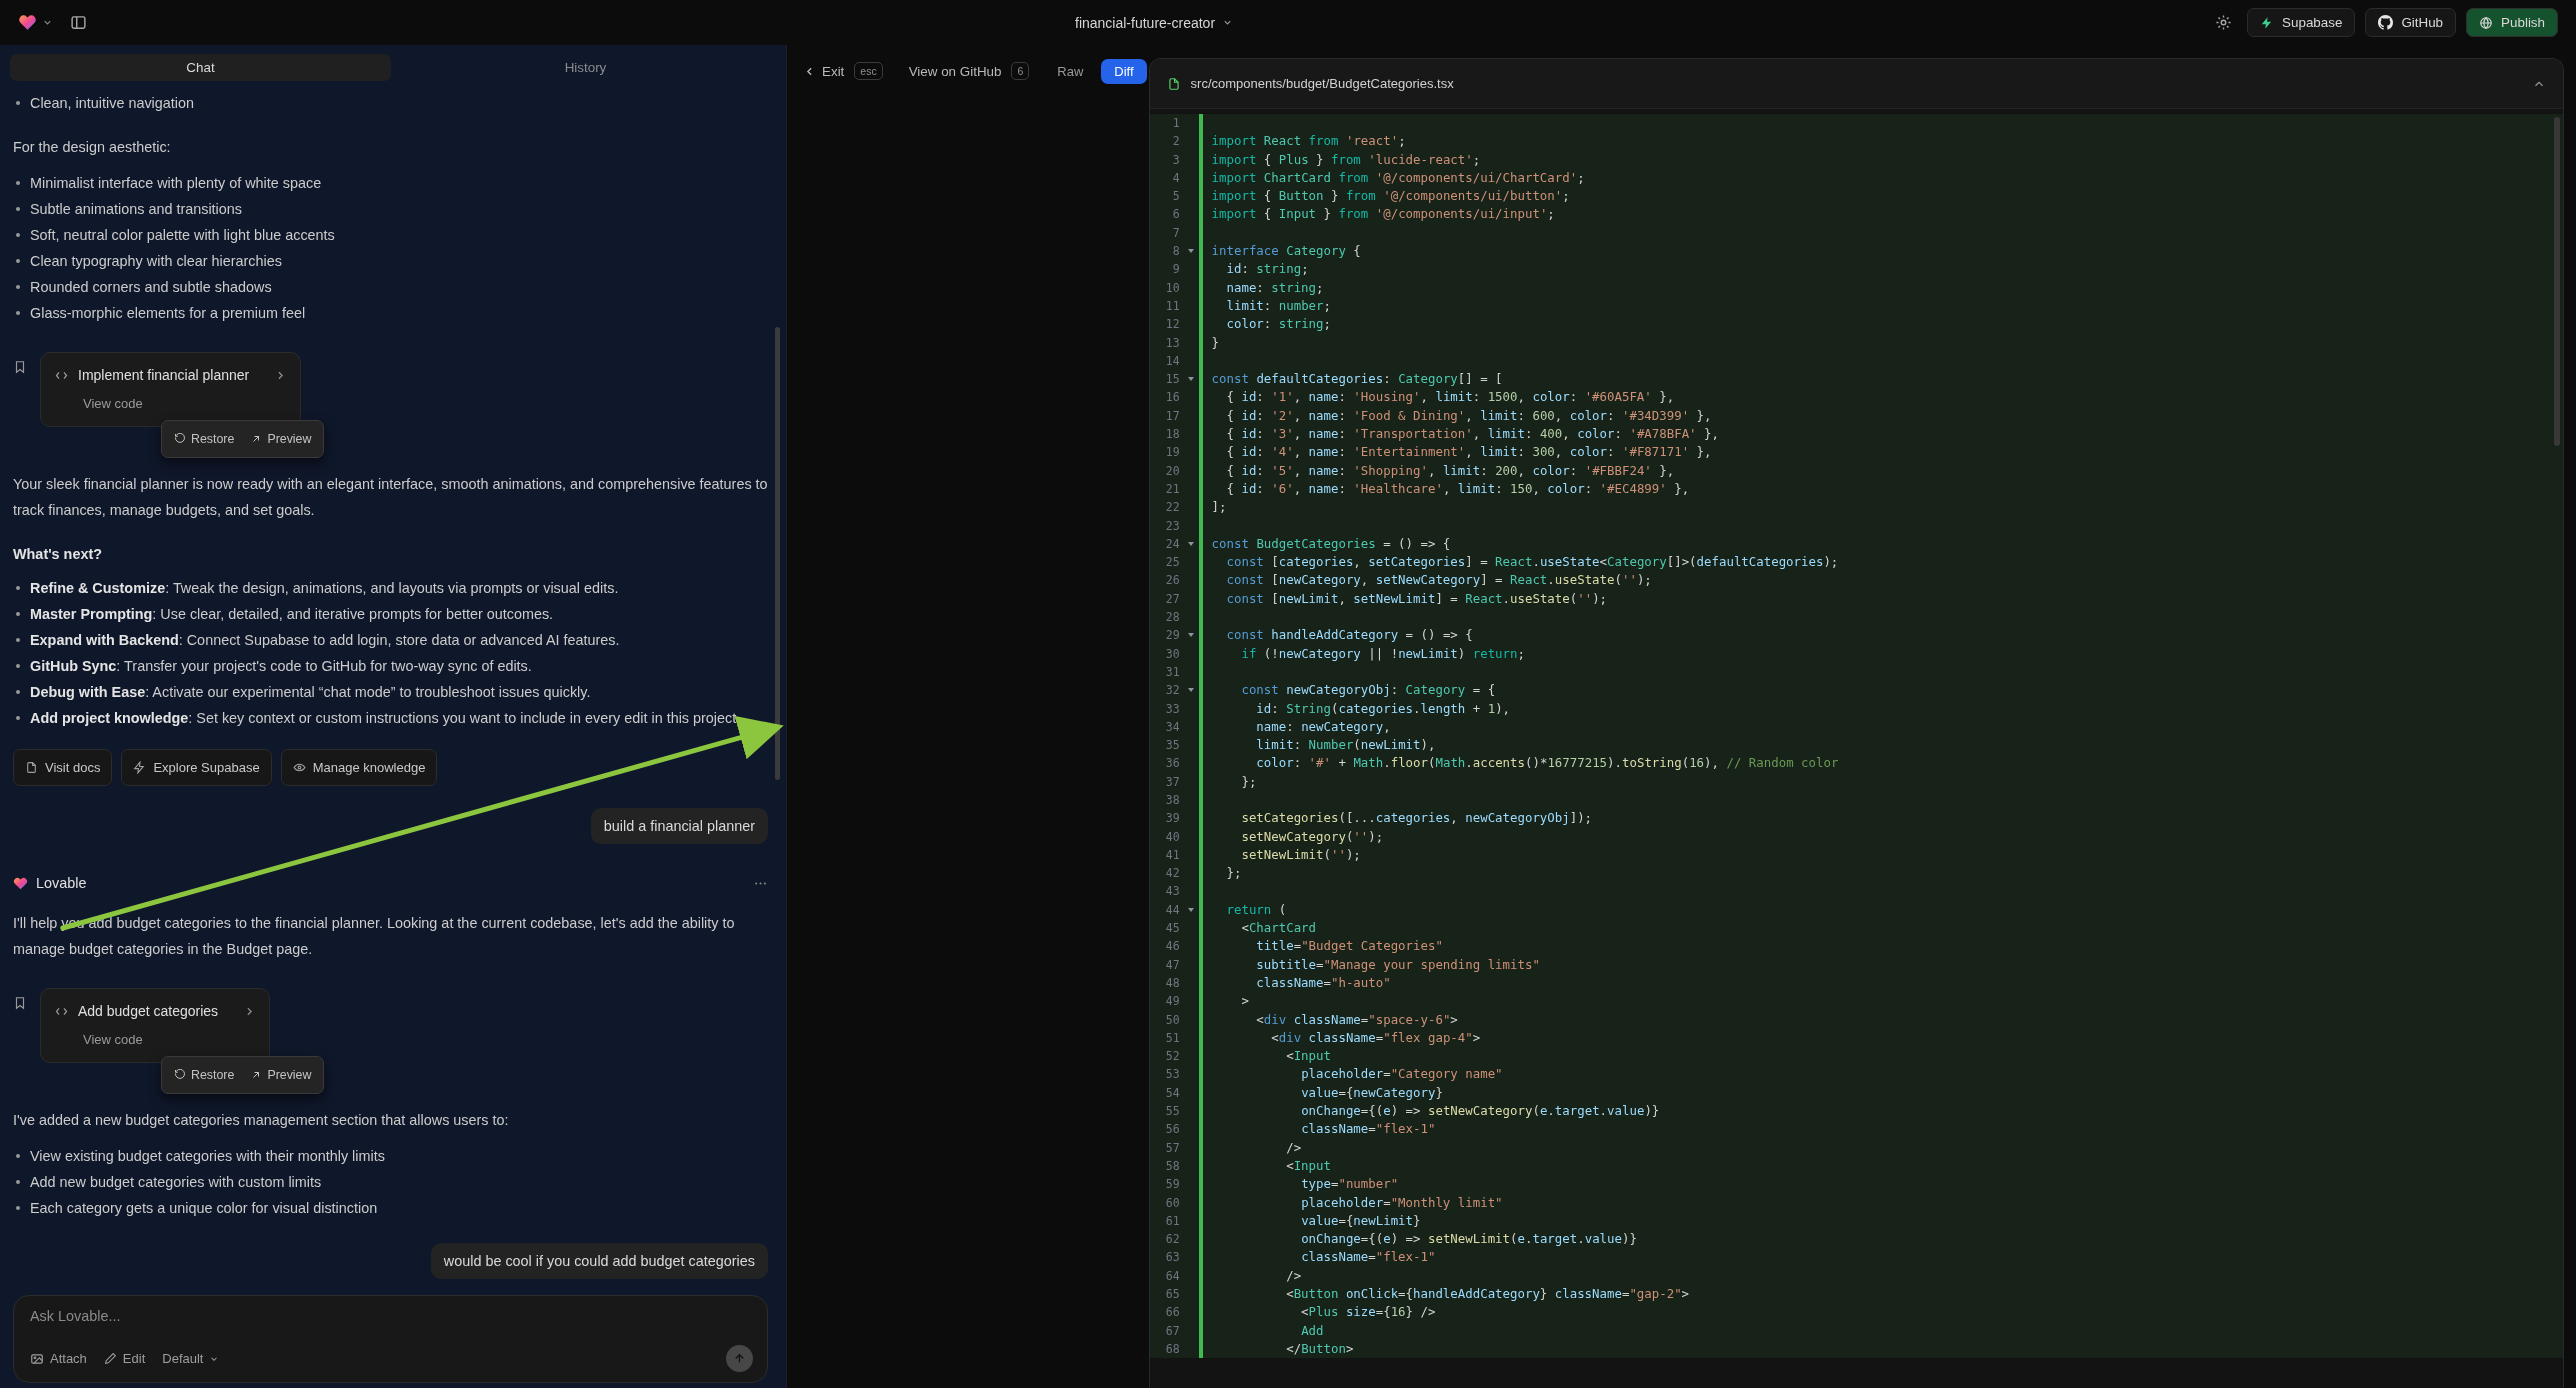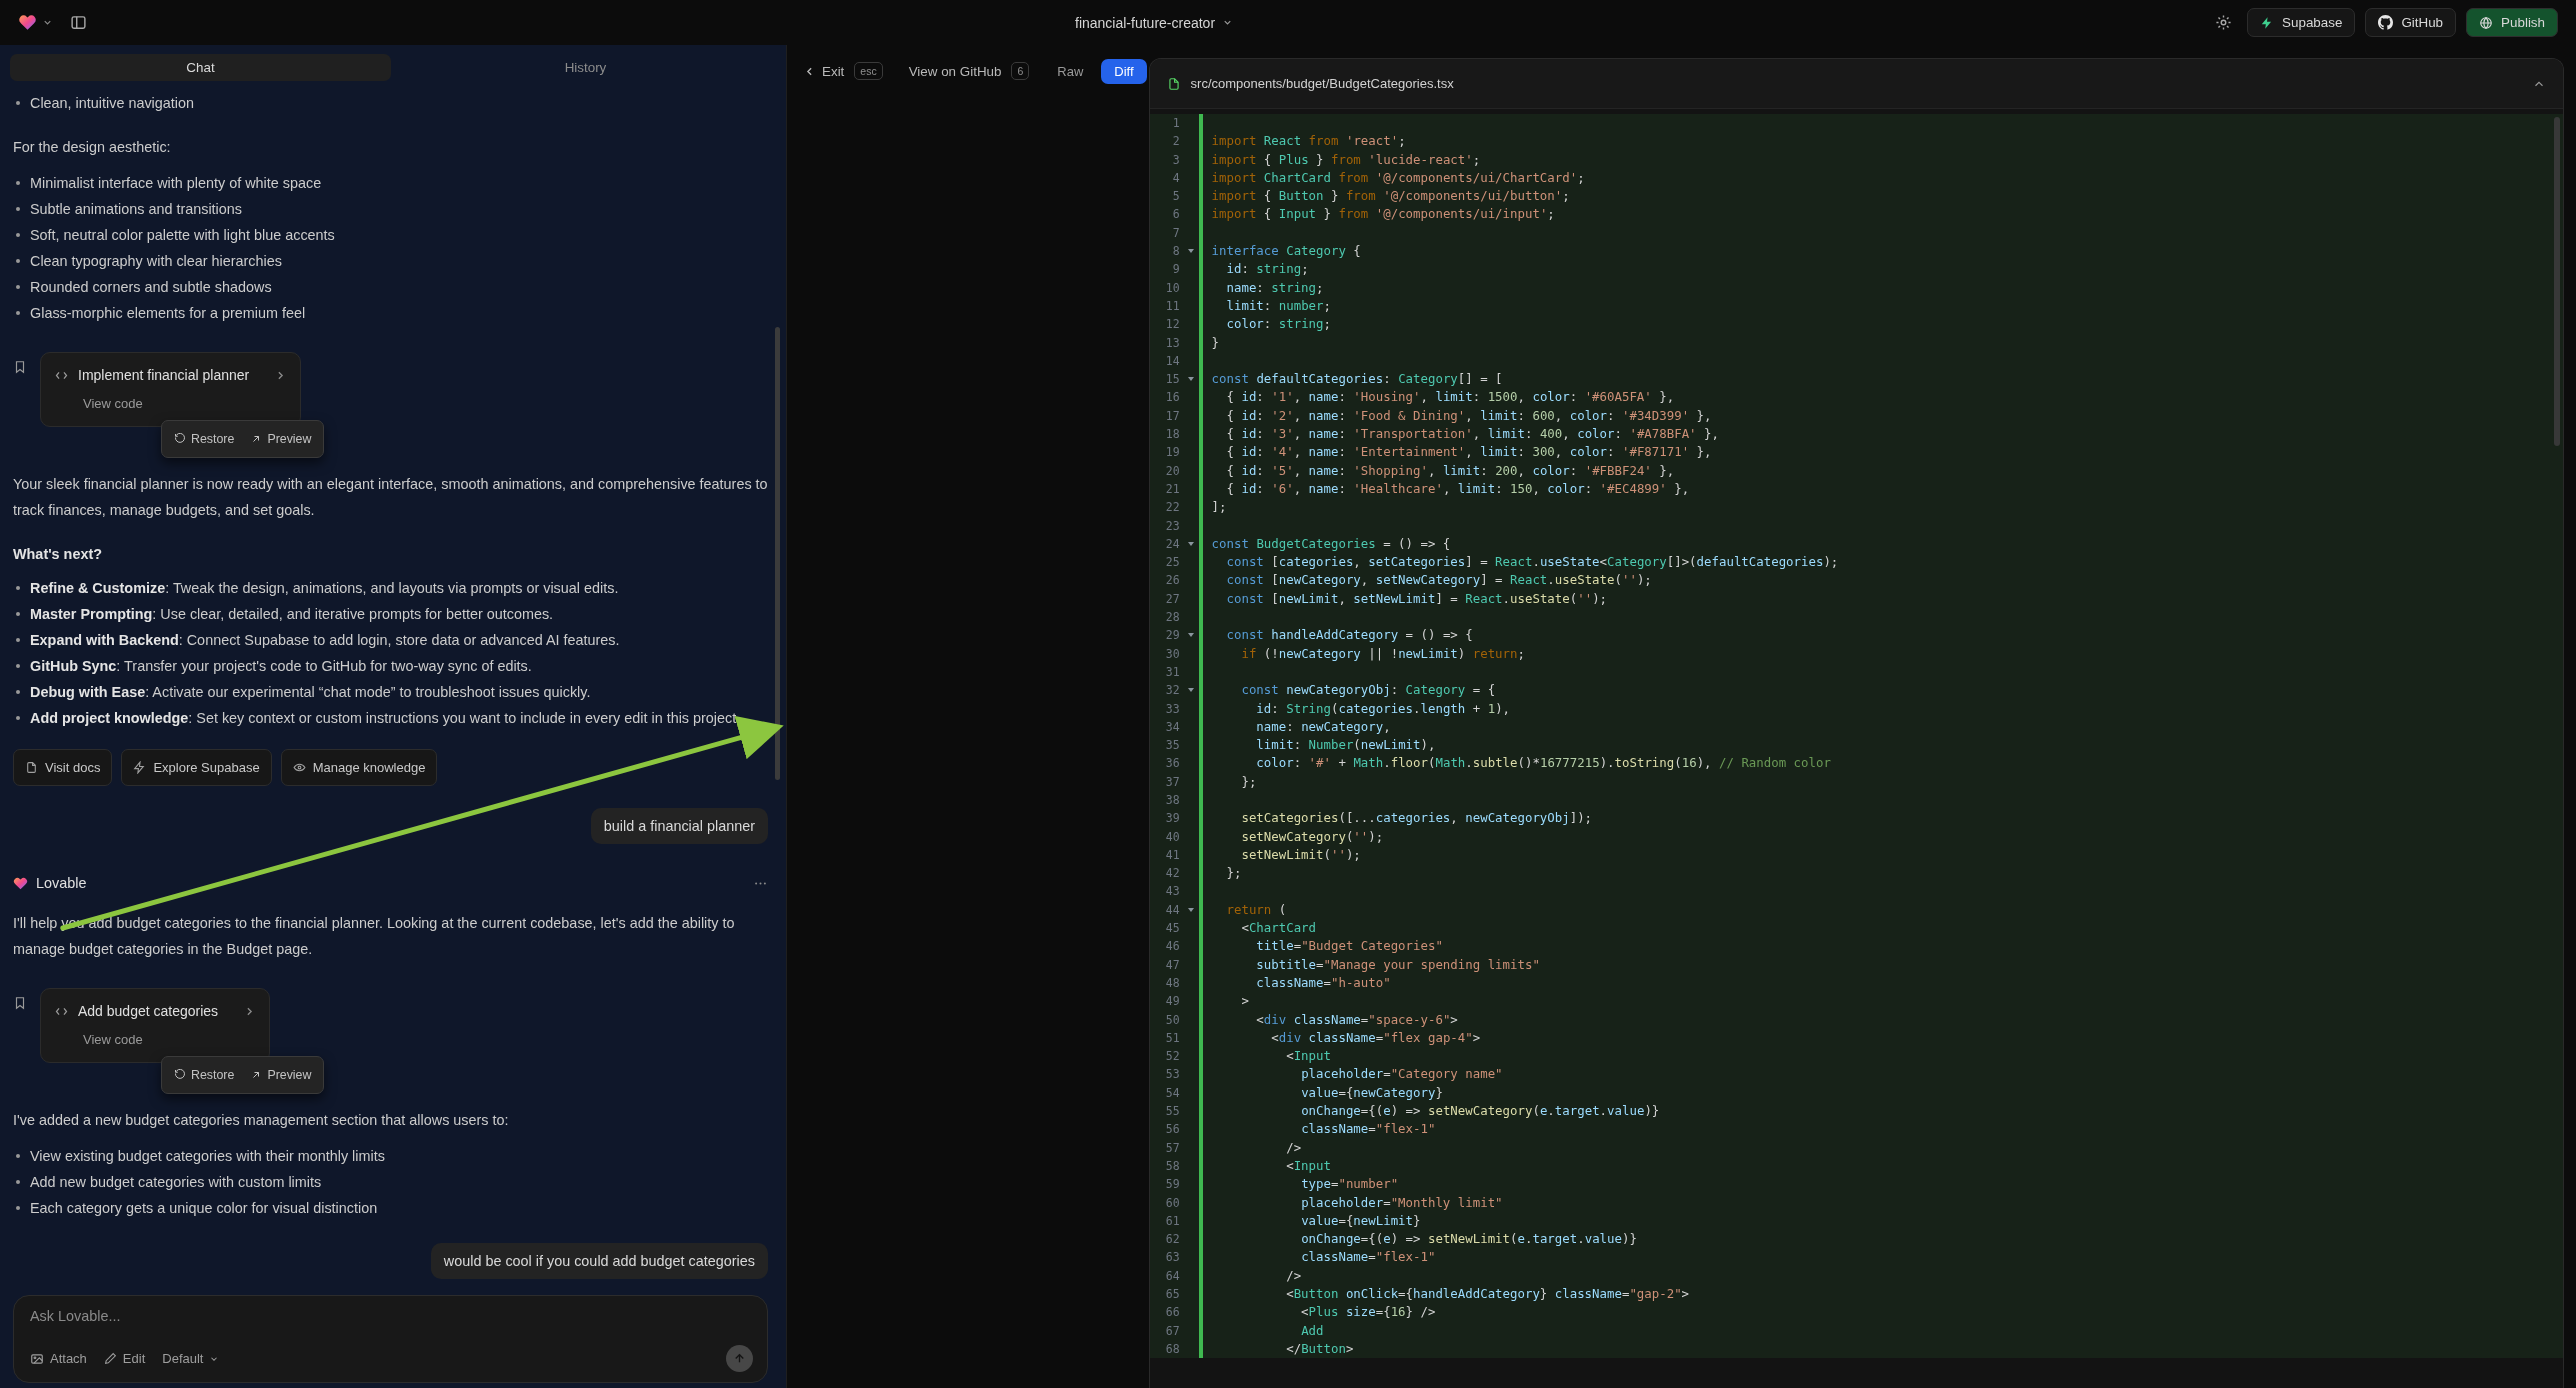--- a/index.html
+++ b/index.html
@@ -95,21 +95,21 @@
   .code-area{flex:1;min-height:0;overflow:hidden;position:relative;background:#131313;font-family:"DejaVu Sans Mono","Liberation Mono",monospace;font-size:12.4px;padding-top:5px;}
   .code-line{display:flex;align-items:stretch;height:18.3px;line-height:18.3px;background:rgba(63,185,80,0.09);}
   .ln{flex:0 0 34px;text-align:right;color:#6E7681;font-size:11.5px;padding-right:4px;user-select:none;}
   .fold{flex:0 0 15px;display:flex;align-items:center;justify-content:center;}
   .fold .tri{width:0;height:0;border-left:3.5px solid transparent;border-right:3.5px solid transparent;border-top:4.5px solid #8B949E;display:block;}
   .dbar{flex:0 0 4px;background:var(--diff_green);margin-right:9px;}
   .ct{color:#D4D4D4;white-space:pre;}
   .c-com{color:#6A9955;}
   .c-str{color:#CE9178;}
   .c-num{color:#B5CEA8;}
-  .c-kw1{color:#a16207;}
+  .c-kw1{color:#14b8a6;}
   .c-kw2{color:#569CD6;}
   .c-type{color:#4EC9B0;}
   .c-fn{color:#DCDCAA;}
   .c-var{color:#9CDCFE;}
   .code-scrollbar{position:absolute;right:3px;top:8px;width:6px;height:329px;border-radius:3px;background:#383838;cursor:pointer;}
 </style>
 </head>
 <body>
 
 <div id="app">
@@ -685,21 +685,21 @@
               <div class="code-line">
                 <span class="ln">35</span>
                 <span class="fold"></span>
                 <span class="dbar"></span>
                 <span class="ct">      <span class="c-var">limit</span>: <span class="c-type">Number</span>(<span class="c-var">newLimit</span>),</span>
               </div>
               <div class="code-line">
                 <span class="ln">36</span>
                 <span class="fold"></span>
                 <span class="dbar"></span>
-                <span class="ct">      <span class="c-var">color</span>: <span class="c-str">'#'</span> + <span class="c-type">Math</span>.<span class="c-fn">floor</span>(<span class="c-type">Math</span>.<span class="c-fn">subtle</span>()*<span class="c-num">16777215</span>).<span class="c-fn">toString</span>(<span class="c-num">16</span>), <span class="c-com">// Random color</span></span>
+                <span class="ct">      <span class="c-var">color</span>: <span class="c-str">'#'</span> + <span class="c-type">Math</span>.<span class="c-fn">floor</span>(<span class="c-type">Math</span>.<span class="c-fn">accents</span>()*<span class="c-num">16777215</span>).<span class="c-fn">toString</span>(<span class="c-num">16</span>), <span class="c-com">// Random color</span></span>
               </div>
               <div class="code-line">
                 <span class="ln">37</span>
                 <span class="fold"></span>
                 <span class="dbar"></span>
                 <span class="ct">    };</span>
               </div>
               <div class="code-line">
                 <span class="ln">38</span>
                 <span class="fold"></span>

